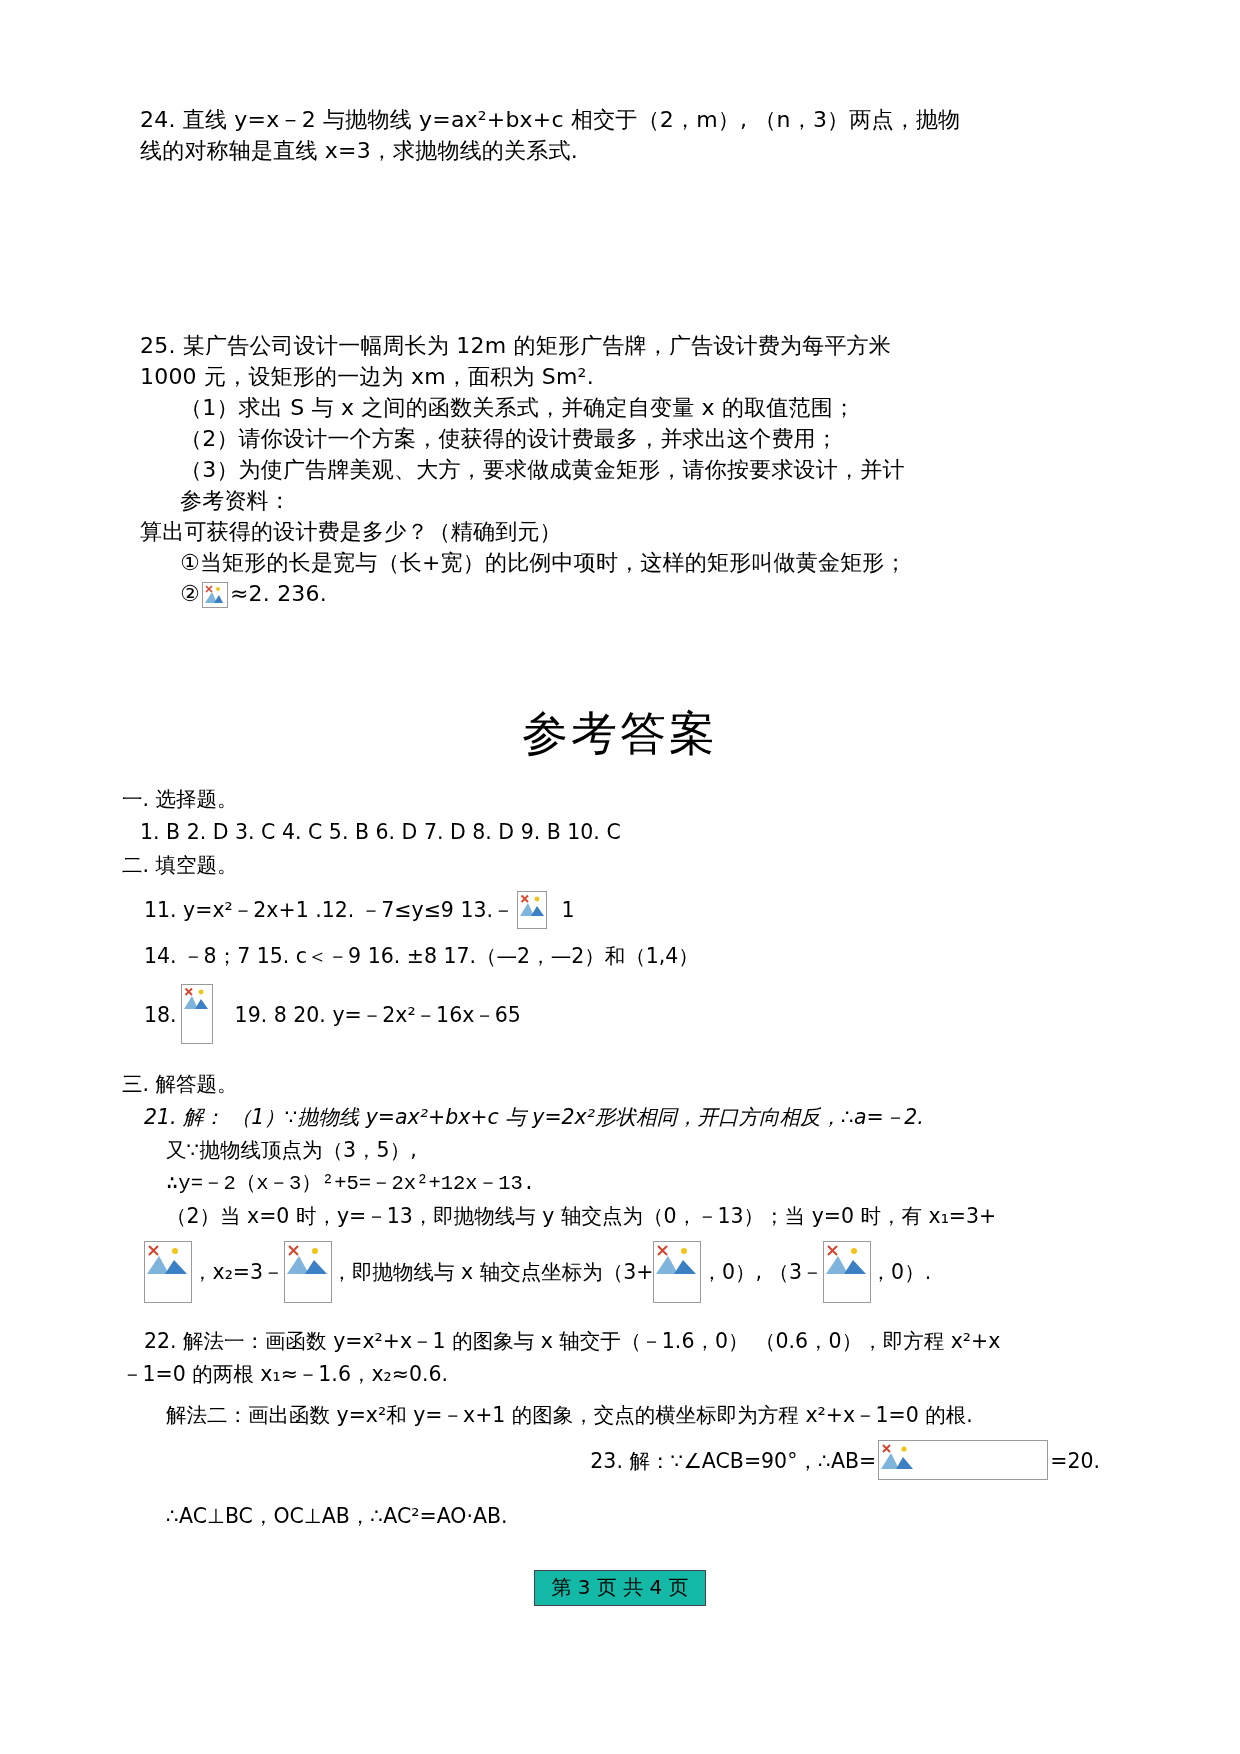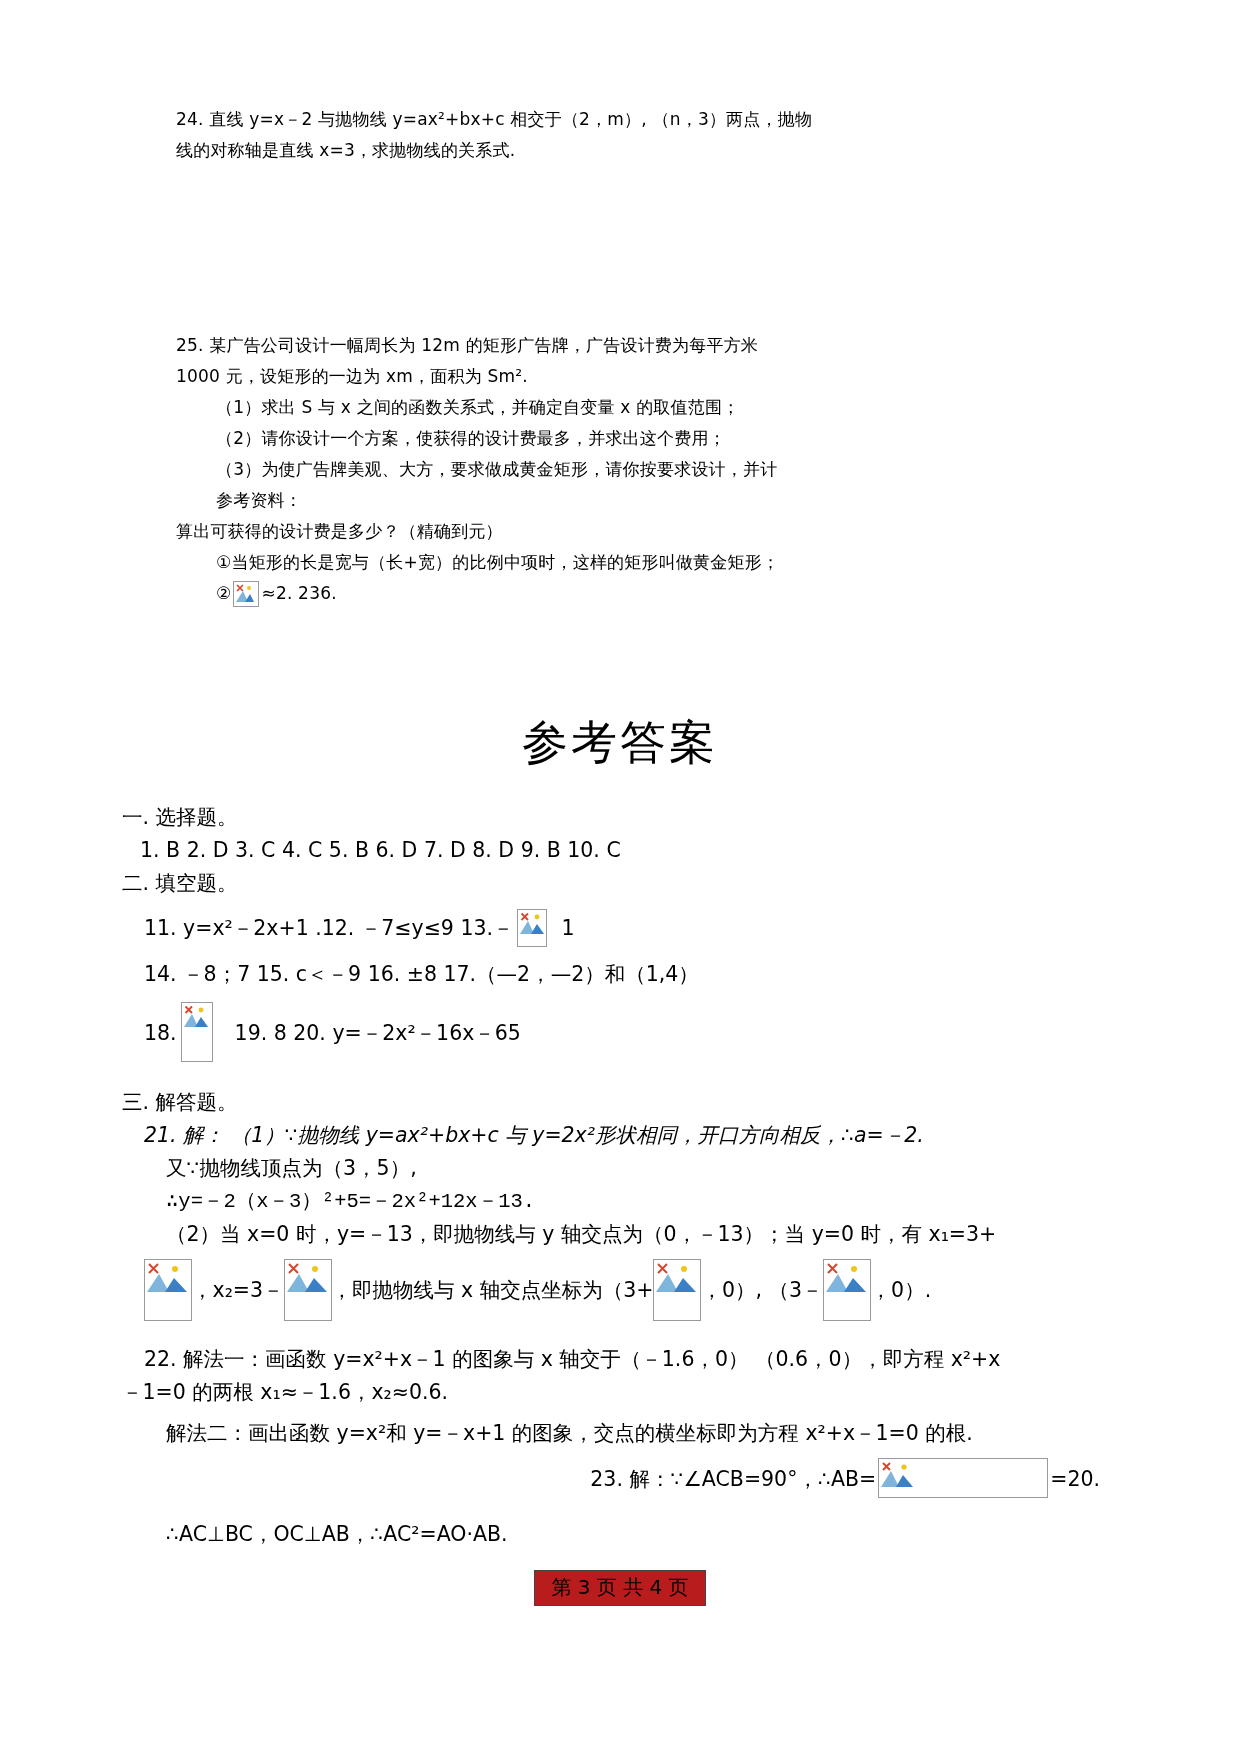--- a/index.html
+++ b/index.html
@@ -6,32 +6,32 @@
   body {
     width:1240px; height:1754px;
     background:#ffffff;
     font-family:"DejaVu Sans","Liberation Sans",sans-serif;
     color:#000000;
     position:relative;
     overflow:hidden;
   }
   .page { position:relative; width:1240px; height:1754px; box-sizing:border-box; padding:0 140px; }
 
-  .ln { font-size:17px; line-height:31px; letter-spacing:0.2px; white-space:nowrap;margin-left:36px; }
+  .ln { font-size:22px; line-height:31px; letter-spacing:0.2px; white-space:nowrap; }
   .indent2 { padding-left:40px; }
 
   .blockgap-lg { height:118px; }
 
   .title-answers {
     text-align:center;
     font-size:46px;
     line-height:62px;
     font-weight:normal;
     letter-spacing:3px;
-    margin:16px;
+    margin:7px;
     padding:0;
   }
 
   .sec { font-size:20.5px; line-height:33px; }
 
   
   .brokenimg {
     display:inline-block;
     vertical-align:middle;
     background:#ffffff;
@@ -45,21 +45,21 @@
     position:absolute;
     left:0; right:0;
     bottom:148px;
     text-align:center;
     font-size:20px;
   }
   .footer-inner {
     display:inline-block;
     border:1px solid #444;
     padding:3px 16px 4px 16px;
-    background:#b91c1c;
+    background:#14b8a6;
   }
 </style>
 </head>
 <body>
 
 <div class="page">
 
   <div style="height:104px"></div>
 
   <div>

